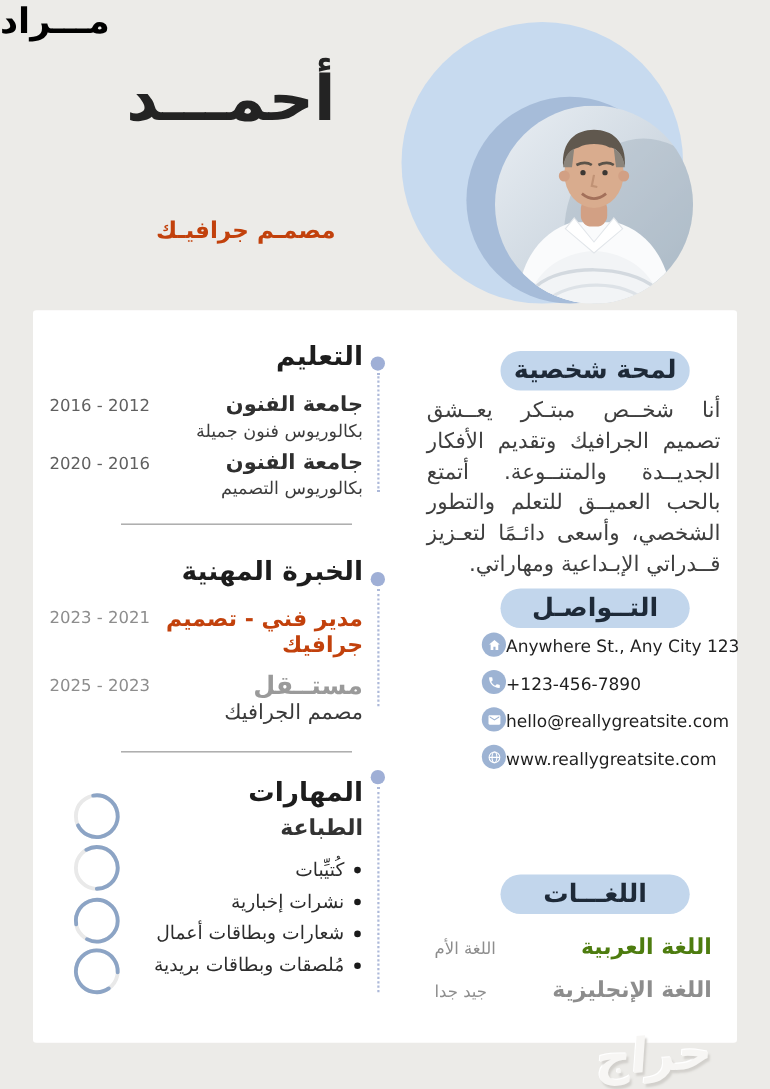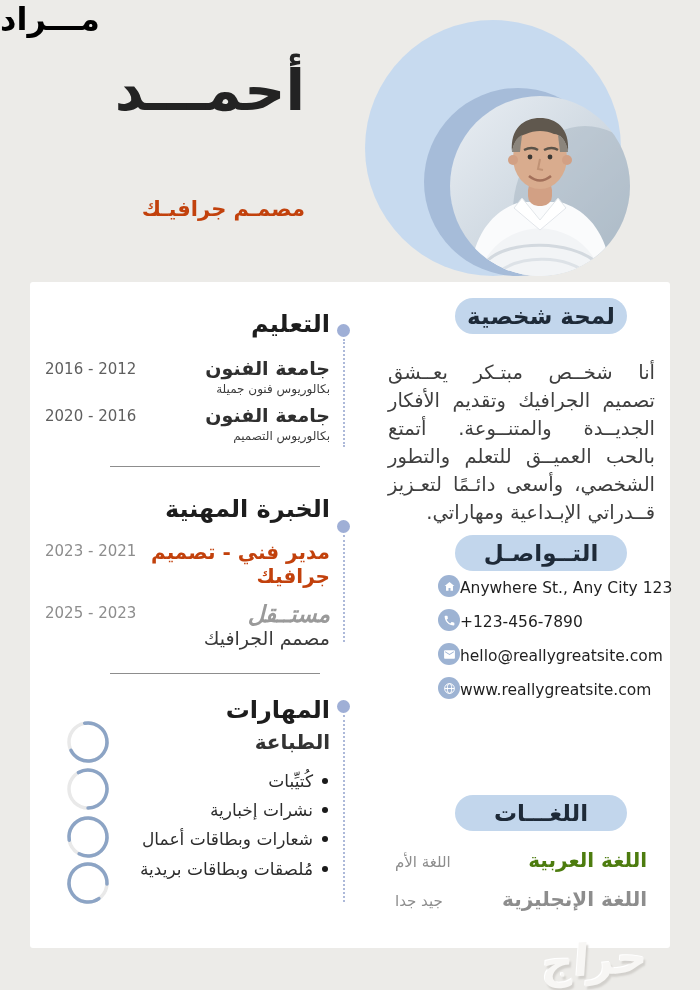--- a/index.html
+++ b/index.html
@@ -29,48 +29,48 @@
   .tl-line { position:absolute; left:313px; width:0; border-right:2px dotted #ADB9D9; }
   .d1 { top:42px; }  .l1 { top:57px; height:108px; }
   .d2 { top:238px; } .l2 { top:253px; height:107px; }
   .d3 { top:418px; } .l3 { top:433px; height:187px; }
 
   
   .col-left { position:absolute; top:28px; right:340px; width:285px; direction:rtl; text-align:right; }
   .section-title { font-size:24px; font-weight:bold; color:#1d1d1d; line-height:1.2; margin-bottom:19px; }
   .edu-row { display:flex; justify-content:space-between; align-items:flex-start; margin-bottom:9px; }
   .school { font-size:19px; font-weight:600; color:#2f2f2f; line-height:1.15; }
-  .degree { font-size:12px; color:#3c3c3c; line-height:1.2; margin-top:2px; }
+  .degree { font-size:16px; color:#3c3c3c; line-height:1.2; margin-top:2px; }
   .date { font-size:15px; color:#5f5f5f; margin-top:2px; white-space:nowrap; }
   .divider { border:none; border-top:1px solid #8d8d8d; width:210px; margin:23px 10px 0 auto; }
   .exp-title { margin-top:28px; margin-bottom:16px; }
   .exp-row { display:flex; justify-content:space-between; align-items:flex-start; }
   .role { font-size:20px; font-weight:600; color:#c2410c; line-height:1.2; }
   .exp-row2 { margin-top:14px; }
-  .freelance { font-size:23px; font-weight:600; color:#9a9a9a; line-height:1.1;font-style:italic; }
+  .freelance { font-size:23px; font-weight:600; color:#9a9a9a; line-height:1.1; }
   .exp-date { color:#8d8d8d; }
   .company { font-size:19px; color:#3a3a3a; line-height:1.2; }
   .skills-title { margin-top:22px; margin-bottom:5px; }
   .category { font-size:20px; font-weight:600; color:#333333; line-height:1.2; }
   .skill-list { list-style:none; width:215px; margin-top:17px; }
   .skill-list li { position:relative; font-size:17px; color:#2d2d2d; line-height:1.25; margin-bottom:8px; padding-right:17px; }
   .skill-list li::before { content:""; position:absolute; right:2px; top:7px; width:6px; height:6px; border-radius:50%; background:#1a1a1a; }
 
   
   .ring { position:absolute; left:36px; width:44px; height:44px; }
   .r1 { top:438px; } .r2 { top:485px; } .r3 { top:533px; } .r4 { top:579px; }
   .ring .track { fill:none; stroke:#E9E9E9; stroke-width:3.5; }
   .ring .arc { fill:none; stroke:#8CA4C5; stroke-width:3.5; stroke-linecap:round; }
 
   
   .sidebar { position:absolute; left:358px; top:0; width:267px; height:666px; }
   .pill { position:absolute; left:67px; width:172px; height:36px; background:#C2D6EC; border-radius:18px;
           display:flex; align-items:center; justify-content:center;
           font-size:23px; font-weight:bold; color:#1e2a38; direction:rtl; }
-  .pill-profile { top:16px; } .pill-contact { top:253px; } .pill-langs { top:513px; }
+  .pill-profile { top:37px; } .pill-contact { top:253px; } .pill-langs { top:513px; }
   .profile-text { position:absolute; top:77px; right:0; width:267px; font-size:19.5px; line-height:28px;
                   color:#3f3f3f; direction:rtl; text-align:justify; }
   .contact-list { position:absolute; top:293px; left:50px; width:240px; direction:ltr; text-align:center; }
   .c-item { display:flex; flex-direction:row; align-items:center; margin-bottom:7px; }
   .badge { width:22px; height:22px; border-radius:50%; background:#9DB3D3; display:flex;
            align-items:center; justify-content:center; margin-bottom:5px; }
   .badge svg { width:13px; height:13px; }
   .c-text { font-size:15.5px; color:#1f1f1f; line-height:1.15; }
   .lang-rows { position:absolute; top:566px; left:7px; width:252px; direction:rtl; }
   .lang-row { display:flex; justify-content:space-between; align-items:baseline; margin-bottom:15px; }

